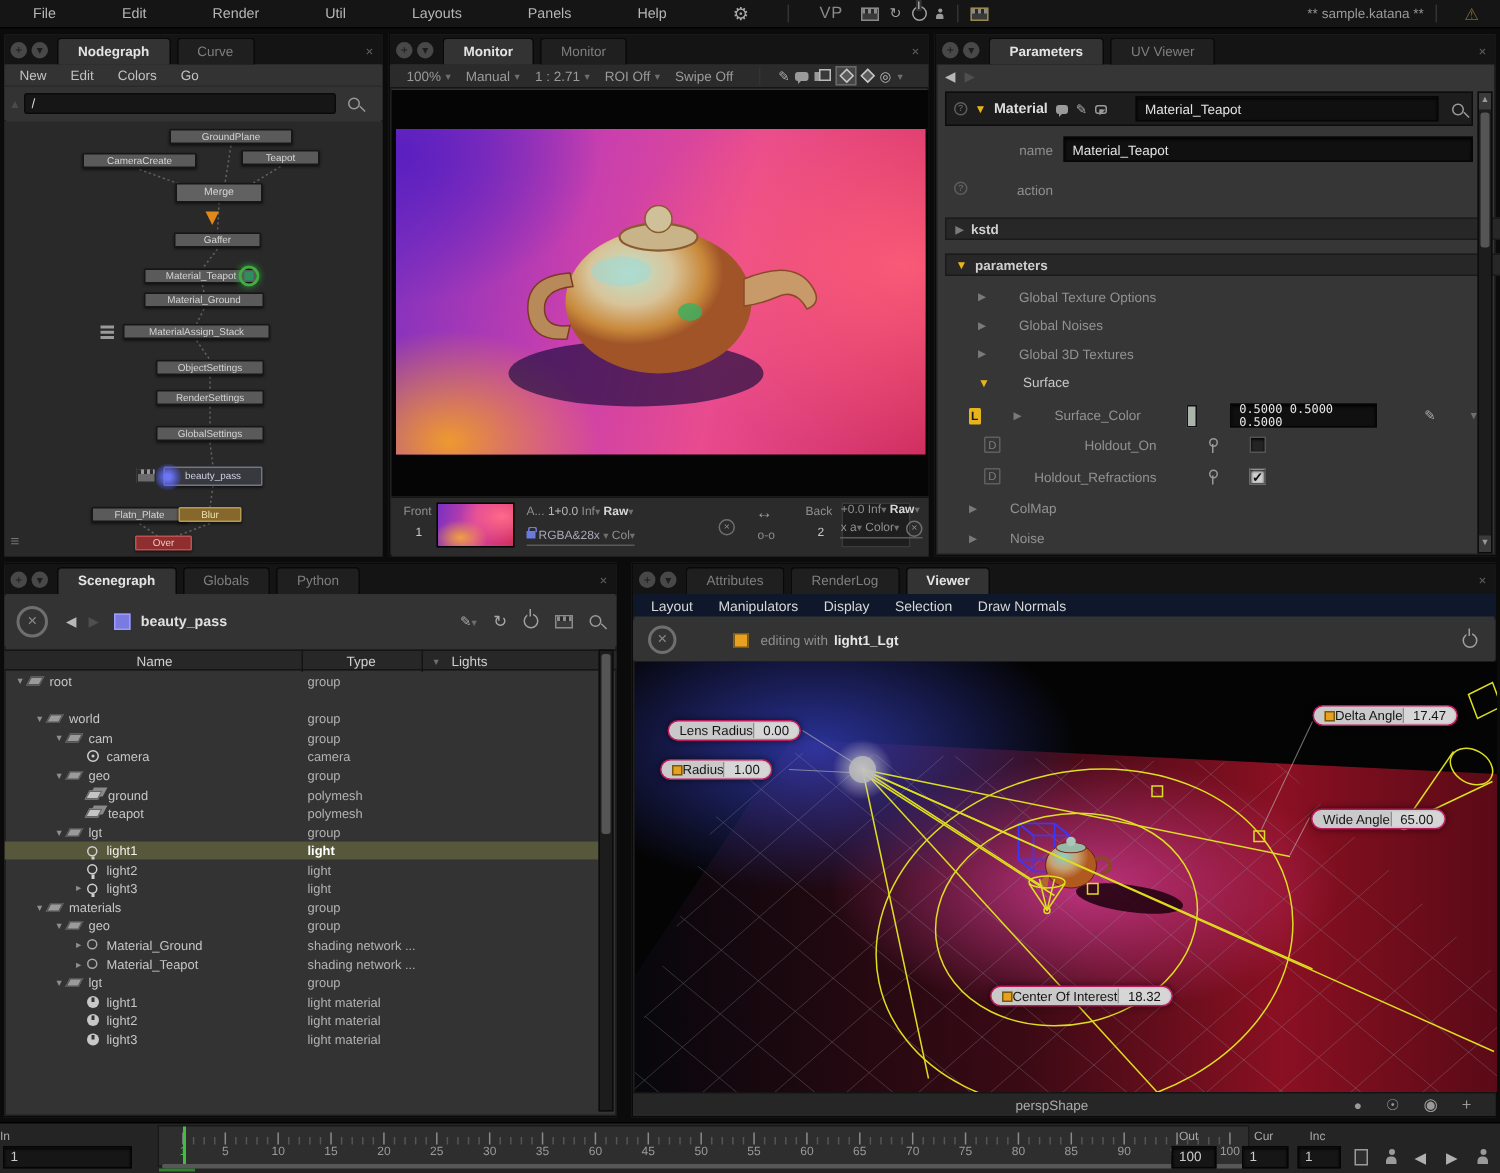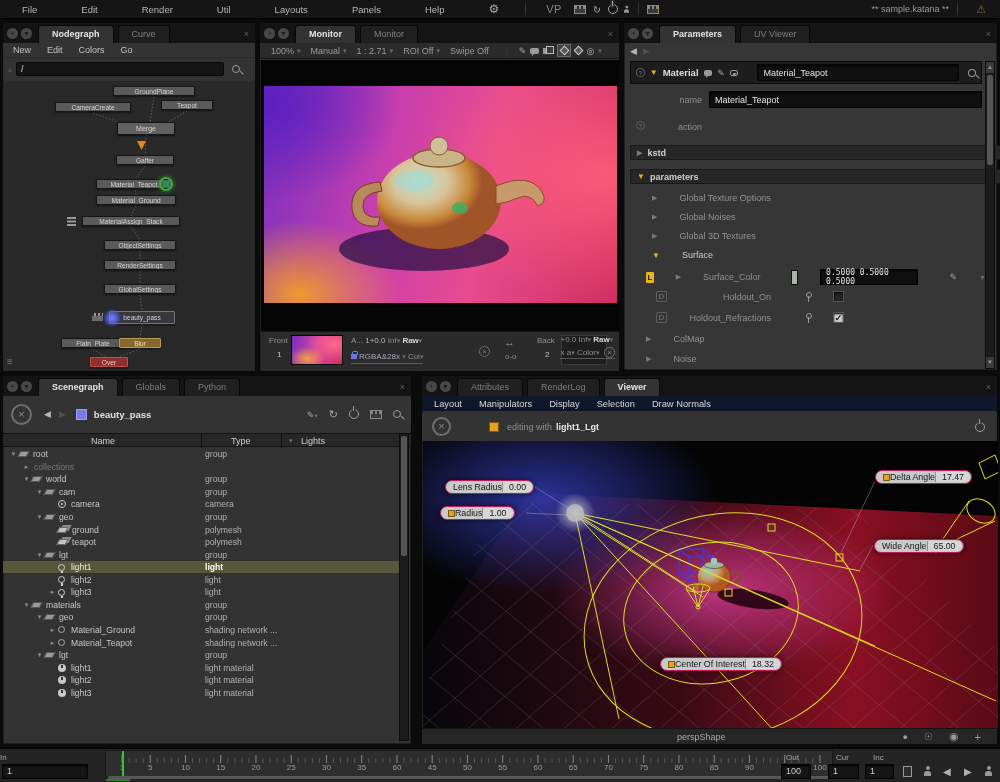--- a/index.html
+++ b/index.html
@@ -445,27 +445,20 @@
       <span class="abs caret" style="left:286px;top:3px">▾</span>
       <span class="abs" style="left:298px;top:2px">Lights</span>
     </div>
     <div id="sg-rows">
         <div class="sg-row" style="top: 0px;">
           <span style="width: 6px; flex: 0 0 auto;"></span>
           <span class="exp">▾</span>
           <span class="i-group"></span>
           <span>root</span>
           <span class="type">group</span>
-        </div>
-        <div class="sg-row" style="top: 12.55px;">
-          <span style="width: 19px; flex: 0 0 auto;"></span>
-          <span class="exp">▸</span>
-          <span class="i-none"></span>
-          <span style="color: rgb(122, 122, 122);">collections</span>
-          <span class="type"></span>
         </div>
         <div class="sg-row" style="top: 25.1px;">
           <span style="width: 19px; flex: 0 0 auto;"></span>
           <span class="exp">▾</span>
           <span class="i-group"></span>
           <span>world</span>
           <span class="type">group</span>
         </div>
         <div class="sg-row" style="top: 37.65px;">
           <span style="width: 32px; flex: 0 0 auto;"></span>

